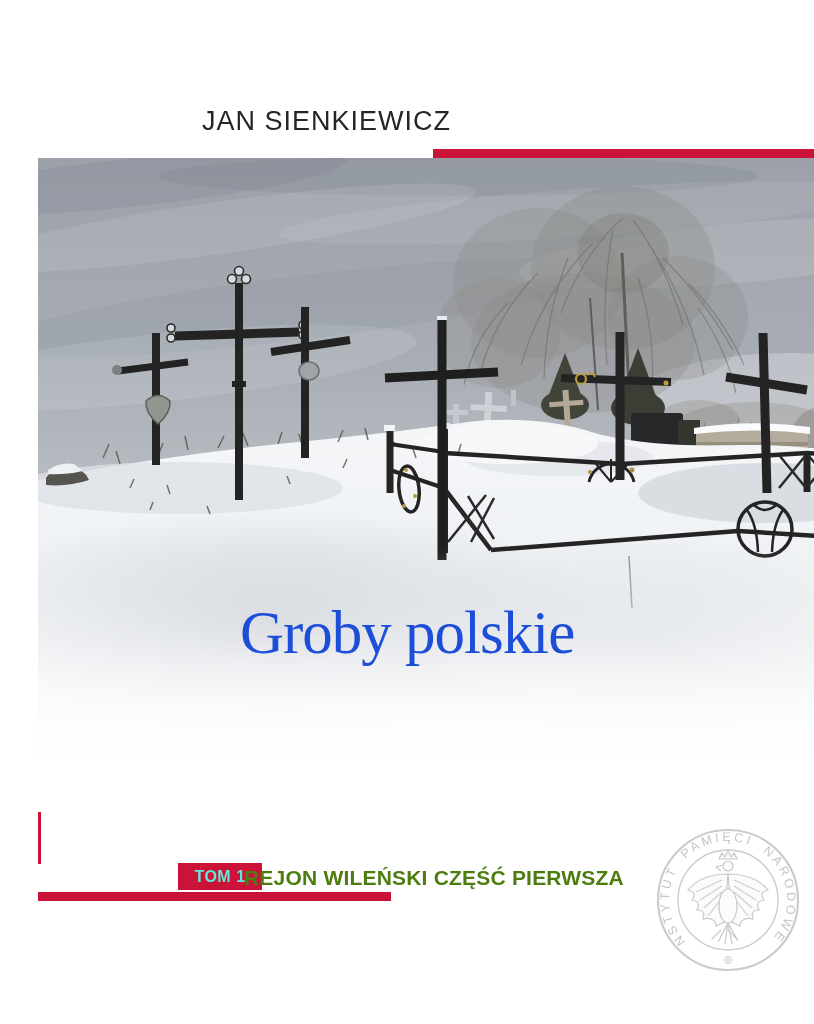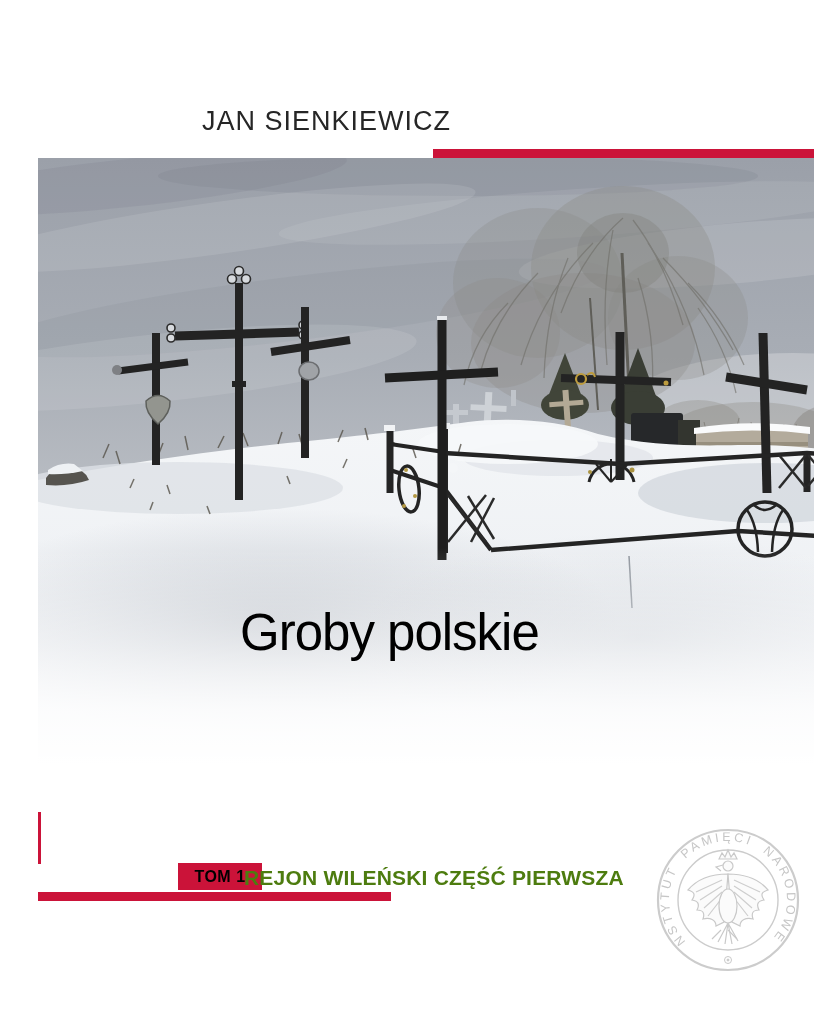--- a/index.html
+++ b/index.html
@@ -2,25 +2,25 @@
 <html><head>
 <meta charset="utf-8">
 <style>
   html,body{margin:0;padding:0;background:#ffffff;}
   .page{position:relative;width:814px;height:1024px;background:#ffffff;overflow:hidden;
         font-family:"Liberation Sans", sans-serif;margin-left:38px;}
   .author{position:absolute;left:164px;top:106px;font-size:27px;letter-spacing:1px;
           color:#262626;font-weight:400;}
   .red-top-bar{position:absolute;left:395px;top:149px;width:419px;height:9px;background:#cb1339;}
   .photo{position:absolute;left:0;top:158px;width:814px;height:662px;}
-  .title{position:absolute;left:202px;top:579px;font-family:Liberation Sans, sans-serif;
-         color:#000000;font-size:51px;line-height:107px;letter-spacing:-1px;white-space:nowrap;}
+  .title{position:absolute;left:202px;top:579px;font-family:Liberation Serif, serif;
+         color:#1d4ed8;font-size:61px;line-height:107px;letter-spacing:-1px;white-space:nowrap;}
   .red-left-sliver{position:absolute;left:0;top:812px;width:3px;height:52px;background:#cb1339;}
   .tom-badge{position:absolute;left:140px;top:863px;width:84px;height:27px;background:#cb1339;
-             color:#000000;font-weight:bold;font-size:16px;display:flex;align-items:center;
+             color:#5eead4;font-weight:bold;font-size:16px;display:flex;align-items:center;
              justify-content:center;letter-spacing:.5px;}
   .series-subtitle{position:absolute;left:206px;top:866px;height:22px;color:#4d7c0f;
                    font-weight:bold;font-size:21px;letter-spacing:.2px;white-space:nowrap;}
   .red-bottom-bar{position:absolute;left:0;top:892px;width:353px;height:9px;background:#cb1339;}
   .seal{position:absolute;left:614px;top:824px;width:152px;height:152px;}
 </style>
 </head>
 <body>
 
 <div class="page">

